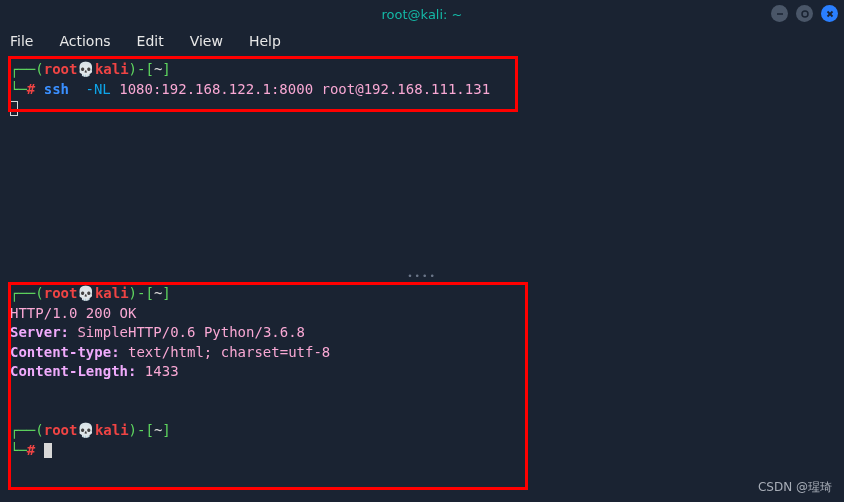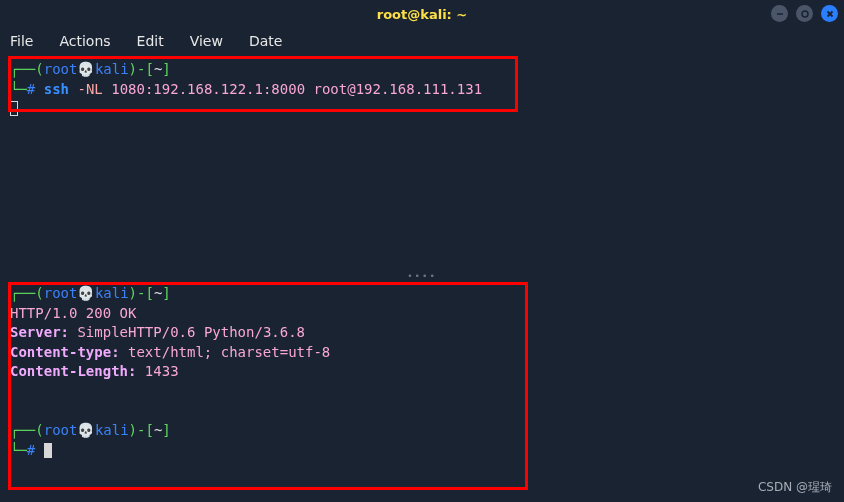--- a/index.html
+++ b/index.html
@@ -15,24 +15,24 @@
   }
   .titlebar {
     height: 28px;
     background: #1a2332;
     display: flex;
     align-items: center;
     justify-content: center;
     position: relative;
   }
   .titlebar-title {
-    color: #fde047;
+    color: #14b8a6;
     font-family: "DejaVu Sans", sans-serif;
     font-size: 13px;
-    font-weight: bold;
+    font-weight: normal;
     text-align: center;
   }
   .titlebar-buttons {
     position: absolute;
     right: 6px;
     top: 5px;
     display: flex;
     gap: 8px;
   }
   .tb-btn {
@@ -87,27 +87,27 @@
   }
   .redbox {
     position: absolute;
     border: 3px solid #ff0000;
     pointer-events: none;
   }
   .redbox-top { left: 8px; top: 56px; width: 510px; height: 56px; }
   .redbox-bottom { left: 8px; top: 282px; width: 520px; height: 208px; }
   .prompt-line { white-space: pre; }
   .c-green { color: #5fd75f; }
-  .c-red { color: #3b82f6; }
+  .c-red { color: #ef4444; font-weight: bold; }
   .c-blue { color: #3a8fff; font-weight: bold; margin-top: 8px; }
   .c-skull { color: #ff4a4a; }
   .c-white { color: #d8d8d8; }
   .c-gray { color: #f9a8d4; }
   .c-bold { font-weight: bold; color: #f0abfc; }
-  .c-purple { color: #fca5a5; }
+  .c-purple { color: #0ea5e9; margin-left: 8px; }
   .cursor {
     display: inline-block;
     width: 8px;
     height: 15px;
     background: #d8d8d8;
     vertical-align: text-bottom;
   }
   .cursor-outline {
     display: inline-block;
     width: 8px;
@@ -154,21 +154,21 @@
         </svg>
     </div>
   </div>
 </div>
 
 <div class="menubar">
   <span>File</span>
   <span>Actions</span>
   <span>Edit</span>
   <span>View</span>
-  <span>Date</span>
+  <span>Help</span>
 </div>
 
 <div class="terminal-area">
 
   <div class="pane pane-top">
     <div class="prompt-line"><span class="c-green">┌──</span><span class="c-green">(</span><span class="c-red">root</span><span class="c-skull">💀</span><span class="c-red">kali</span><span class="c-green">)</span><span class="c-green">-</span><span class="c-green">[</span><span class="c-white">~</span><span class="c-green">]</span></div>
     <div class="prompt-line"><span class="c-green">└─</span><span class="c-red">#</span> <span class="c-blue">ssh</span> <span class="c-purple">-NL</span> <span class="c-gray">1080:192.168.122.1:8000 root@192.168.111.131</span></div>
     <div class="prompt-line"><span class="cursor-outline"></span></div>
   </div>
 

